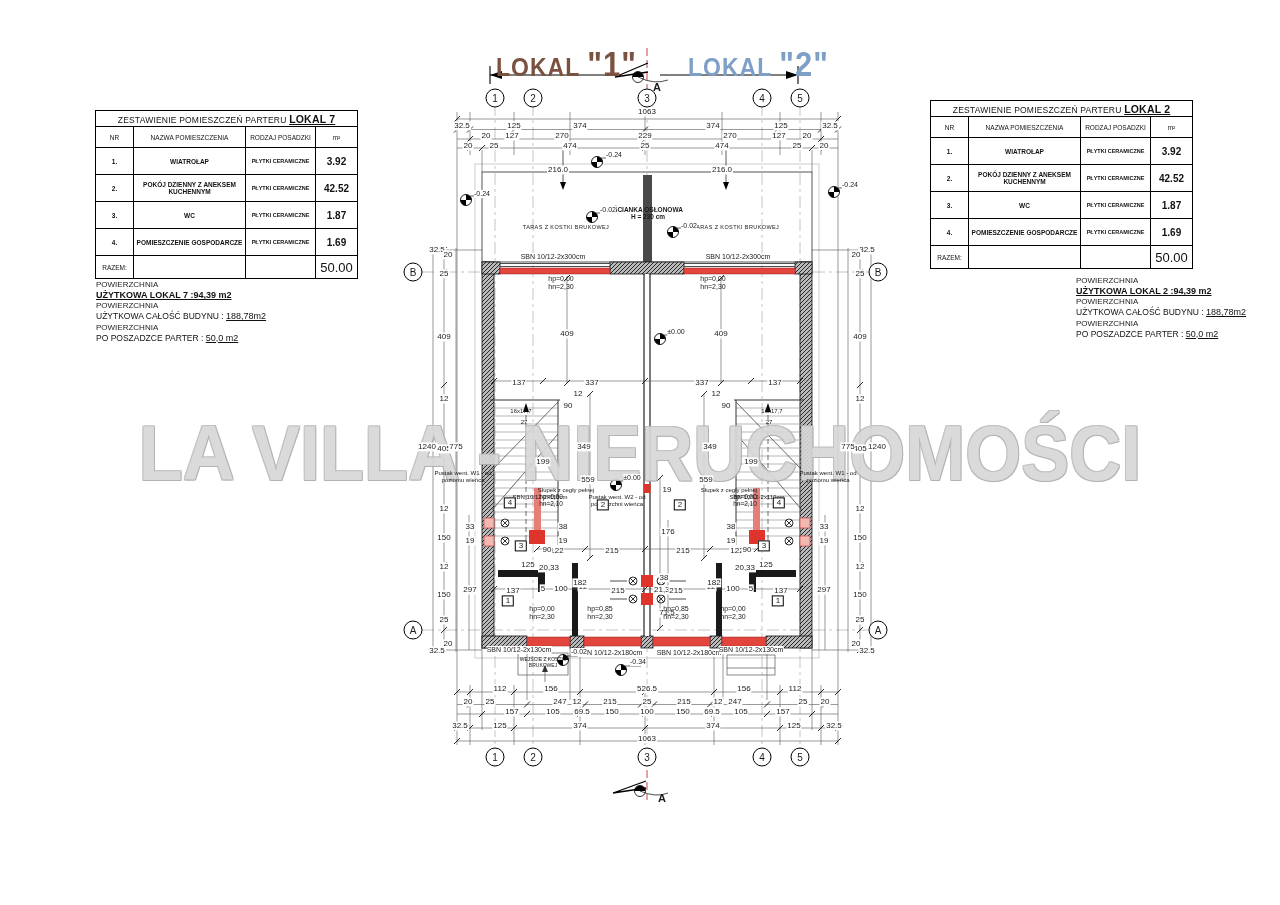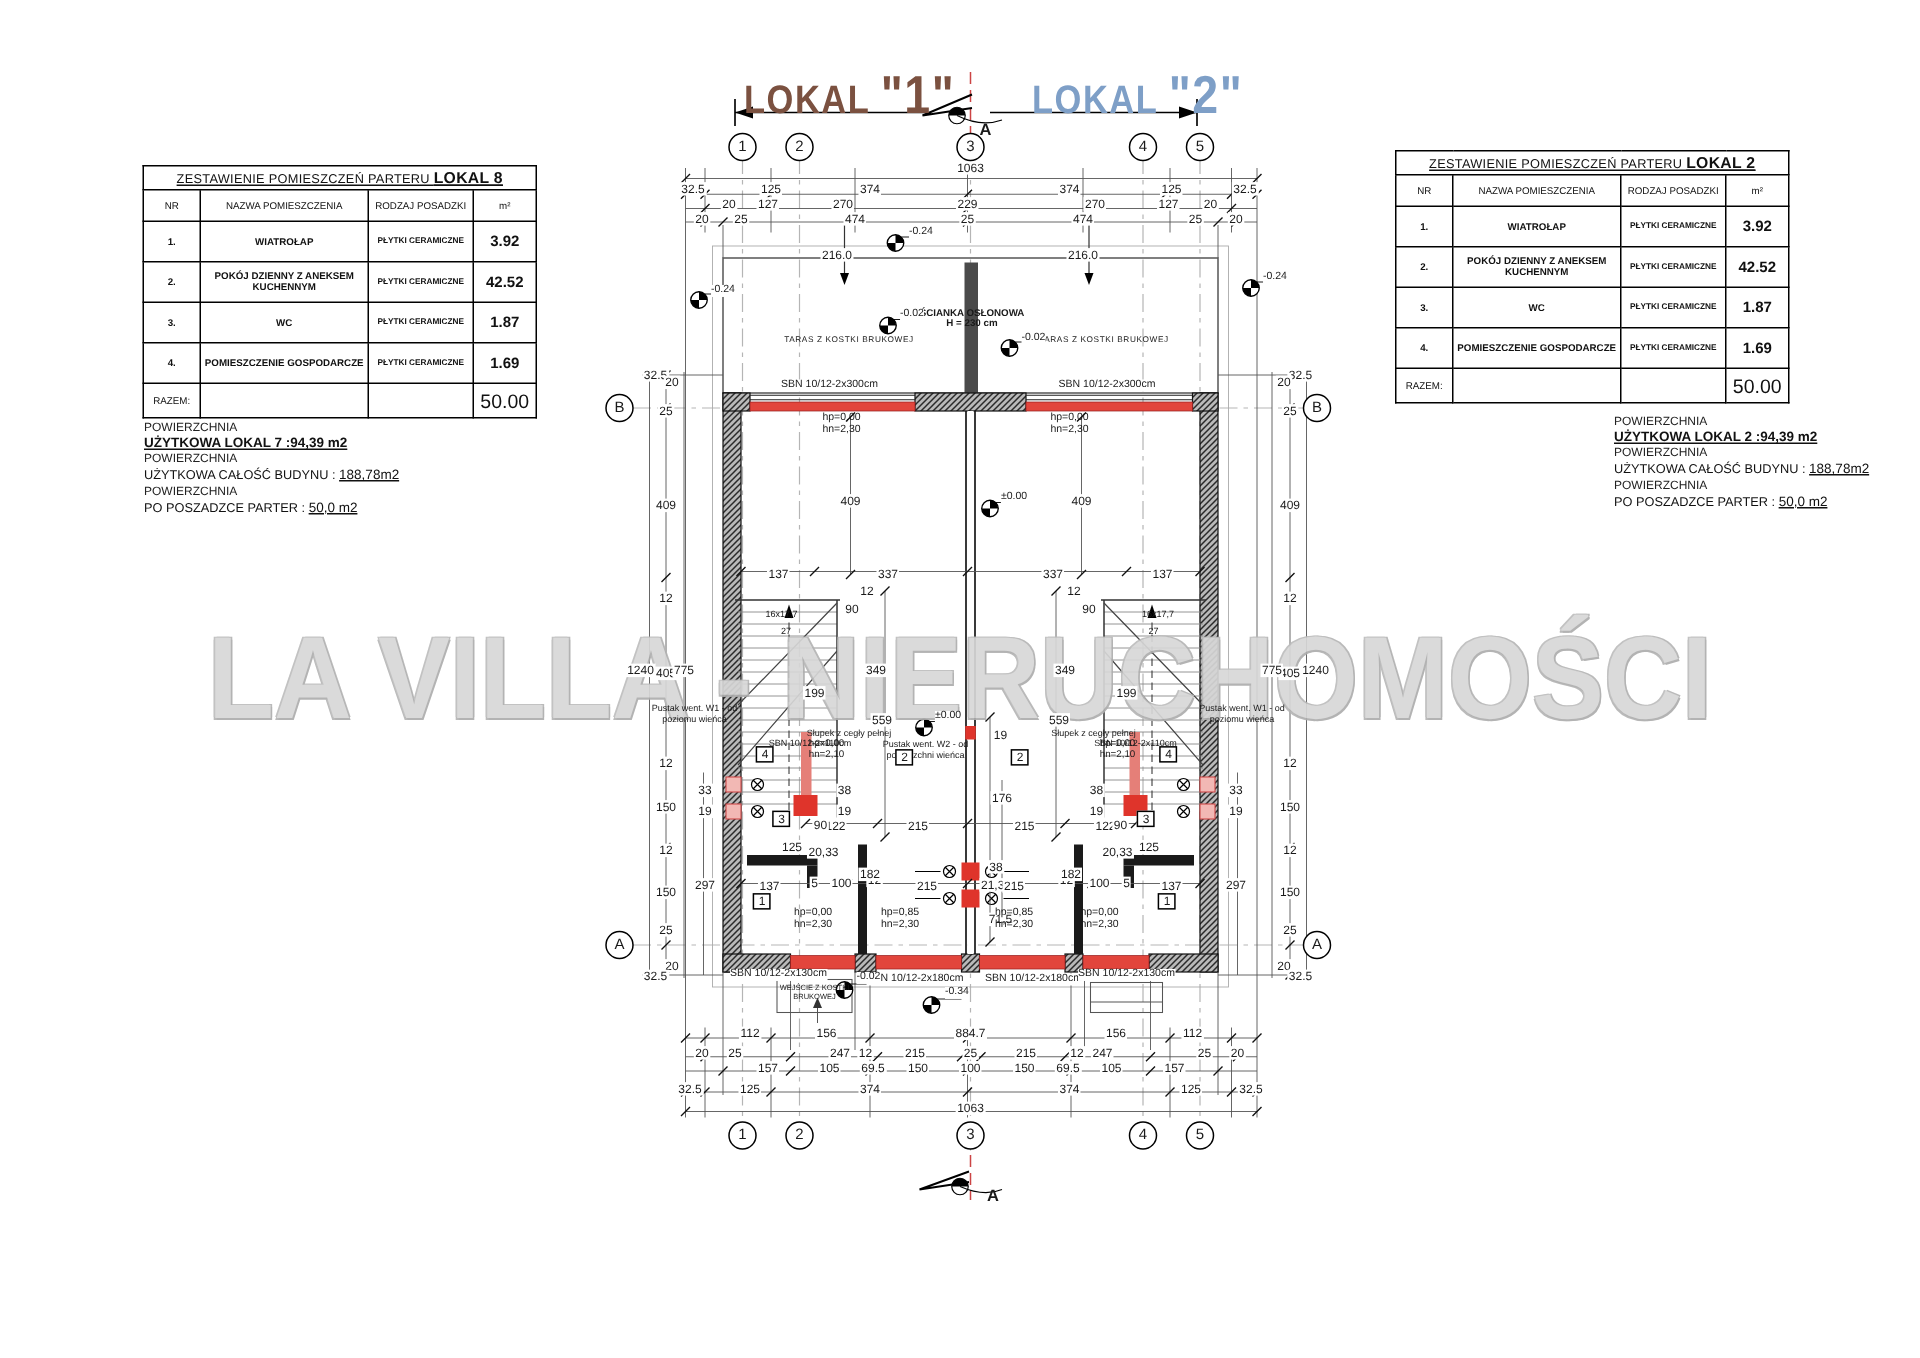--- a/index.html
+++ b/index.html
@@ -14,21 +14,21 @@
   
   .lokal{position:absolute;z-index:3;font-weight:bold;letter-spacing:1px;
     transform:scaleY(1.15);font-size:23px;white-space:nowrap;}
   .lokal .loknum{font-size:31px;}
   .lokal1{left:496px;top:46px;color:#7b5140;}
   .lokal2{left:688px;top:46px;color:#7e9fc7;}
   
   .ztable{position:absolute;z-index:4;border-collapse:collapse;background:#fff;table-layout:fixed;}
   .ztable td{border:1px solid #000;text-align:center;vertical-align:middle;padding:0 2px;overflow:hidden;}
   .ztable{border:1.5px solid #000;}
-  .ttl td{font-size:8.5px;height:15px;letter-spacing:.2px;text-decoration:underline;}
+  .ttl td{font-size:8.5px;height:15px;letter-spacing:.2px;}
   .ttl b{font-size:10.5px;text-decoration:underline;}
   .hdr td{font-size:6.5px;height:20px;}
   .rw td{height:26px;font-size:6.5px;font-weight:bold;}
   .rw .vl{font-size:10px;}
   .rw .rod{font-size:5.5px;}
   .tot td{height:22px;font-size:6.5px;}
   .tot .vl{font-size:13px;}
   .t-left{left:95px;top:110px;}
   .t-right{left:930px;top:100px;}
   
@@ -290,21 +290,21 @@
 
   <table class="ztable t-left">
     <colgroup>
         <col style="width:38px">
         <col style="width:112px">
         <col style="width:70px">
         <col style="width:42px">
       </colgroup>
     <tbody>
         <tr class="ttl">
-      <td colspan="4"><span>ZESTAWIENIE POMIESZCZEŃ PARTERU </span><b>LOKAL 8</b></td>
+      <td colspan="4"><span>ZESTAWIENIE POMIESZCZEŃ PARTERU </span><b>LOKAL 7</b></td>
         </tr>
     <tr class="hdr">
       <td>NR</td>
       <td>NAZWA POMIESZCZENIA</td>
       <td>RODZAJ POSADZKI</td>
       <td>m²</td>
         </tr>
     <tr class="rw">
       <td>1.</td>
           <td class="nm">WIATROŁAP</td>
@@ -425,21 +425,21 @@
       <span class="pl d" style="left: 494px; top: 146px;">25</span>
       <span class="pl d" style="left: 570px; top: 146px;">474</span>
       <span class="pl d" style="left: 645px; top: 146px;">25</span>
       <span class="pl d" style="left: 722px; top: 146px;">474</span>
       <span class="pl d" style="left: 797px; top: 146px;">25</span>
       <span class="pl d" style="left: 824px; top: 146px;">20</span>
       <span class="pl dv" style="left: 558px; top: 170px;">216.0</span>
       <span class="pl dv" style="left: 722px; top: 170px;">216.0</span>
       <span class="pl d" style="left: 500px; top: 689px;">112</span>
       <span class="pl d" style="left: 551px; top: 689px;">156</span>
-      <span class="pl d" style="left: 647px; top: 689px;">884.7</span>
+      <span class="pl d" style="left: 647px; top: 689px;">526.5</span>
       <span class="pl d" style="left: 744px; top: 689px;">156</span>
       <span class="pl d" style="left: 795px; top: 689px;">112</span>
       <span class="pl d" style="left: 468px; top: 702px;">20</span>
       <span class="pl d" style="left: 490px; top: 702px;">25</span>
       <span class="pl d" style="left: 560px; top: 702px;">247</span>
       <span class="pl d" style="left: 577px; top: 702px;">12</span>
       <span class="pl d" style="left: 610px; top: 702px;">215</span>
       <span class="pl d" style="left: 647px; top: 702px;">25</span>
       <span class="pl d" style="left: 684px; top: 702px;">215</span>
       <span class="pl d" style="left: 718px; top: 702px;">12</span>

